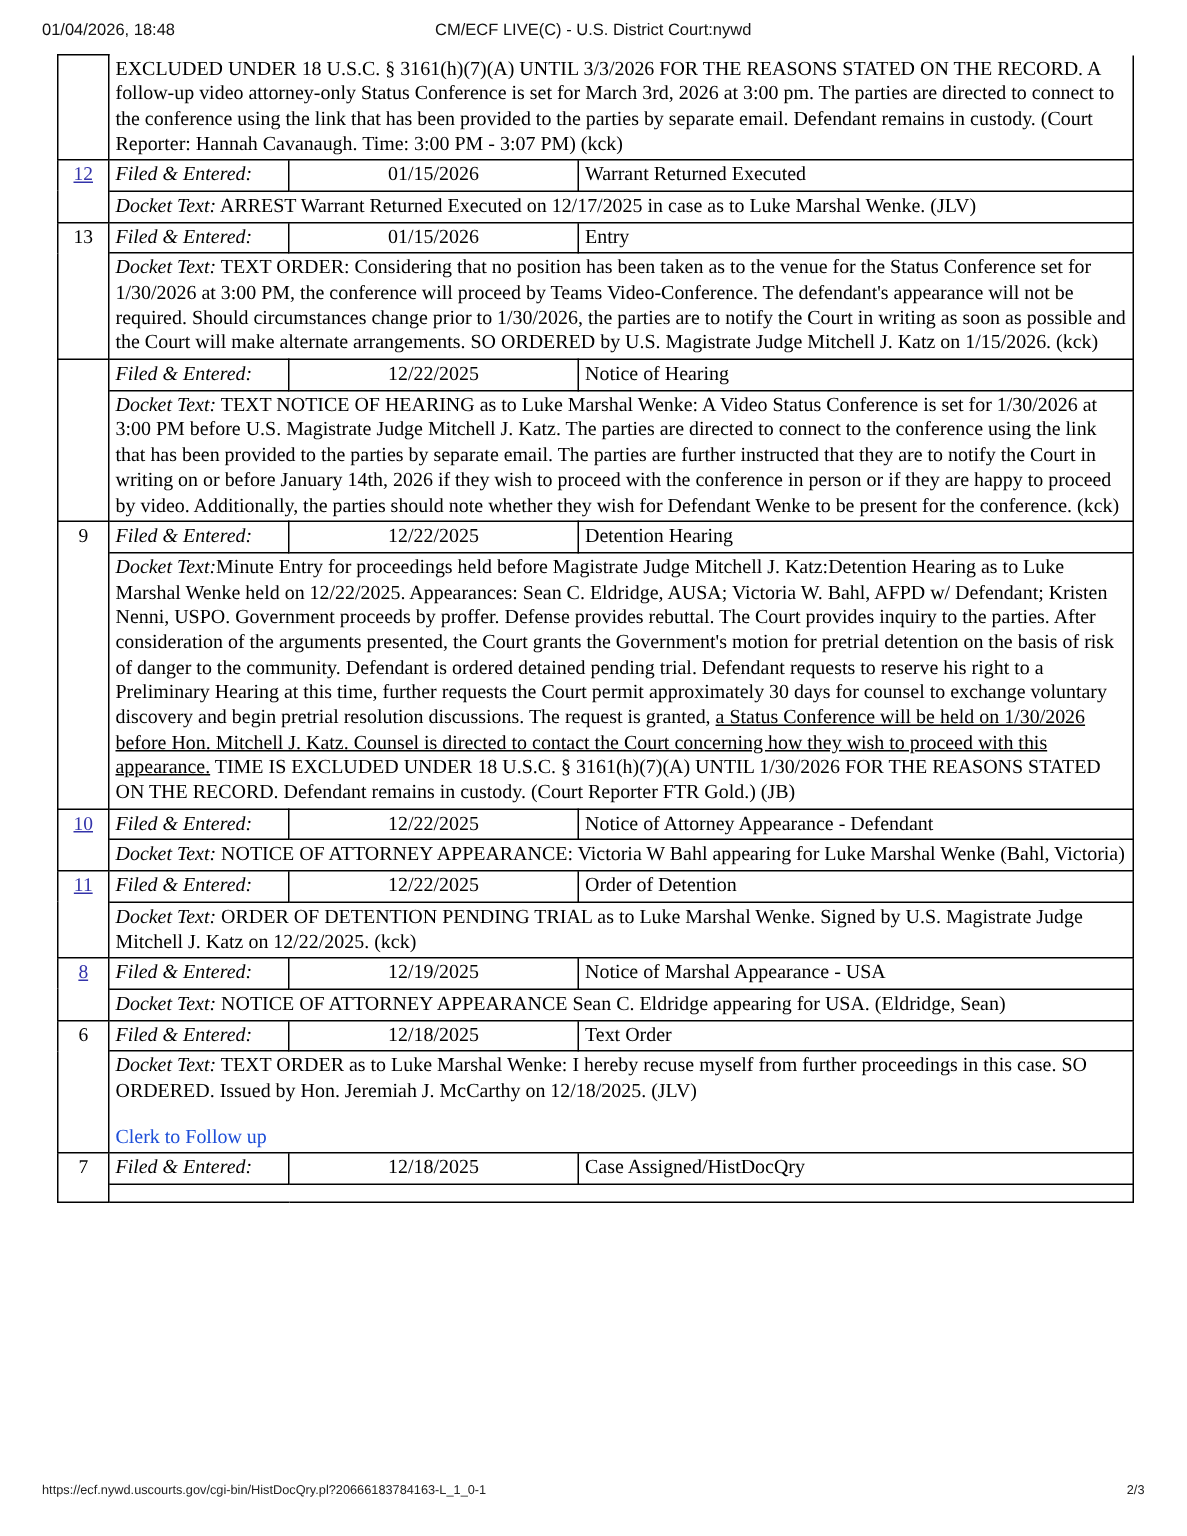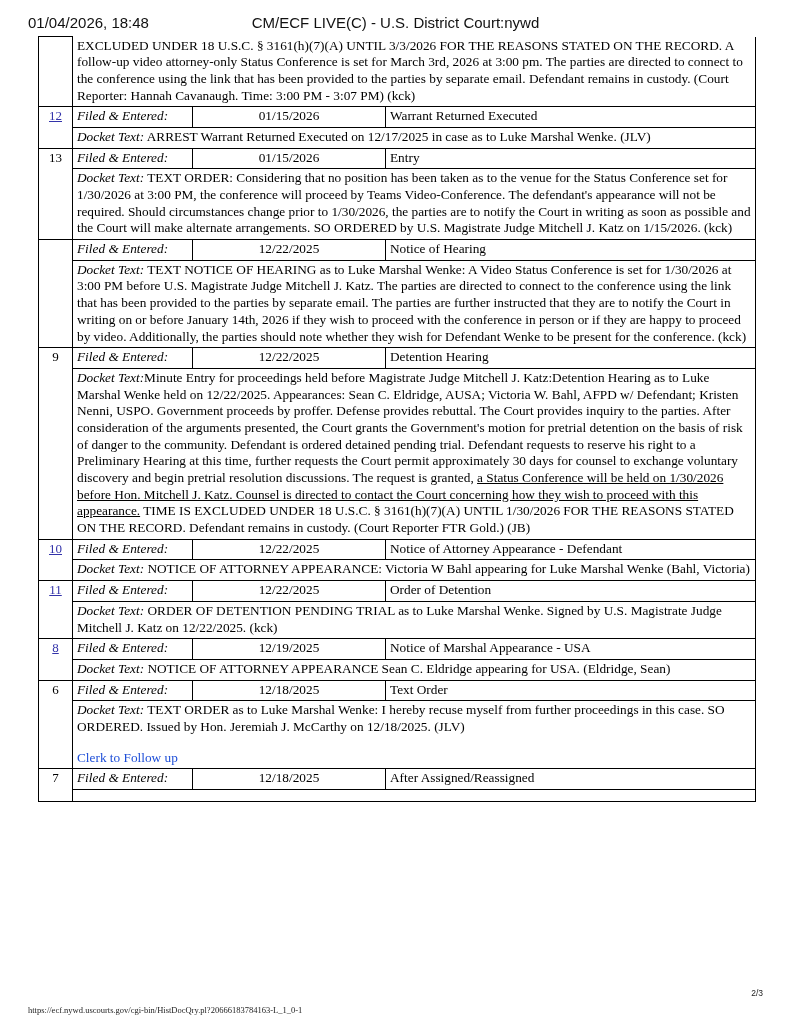--- a/index.html
+++ b/index.html
@@ -17,21 +17,21 @@
   }
 
   
   .page-header {
     position: absolute;
     top: 14px;
     left: 0;
     width: 791px;
     height: 16px;
     font-family: "Liberation Sans", "DejaVu Sans", sans-serif;
-    font-size: 15px;
+    font-size: 11px;
     color: #111;
   }
   .page-header .hdr-date {
     position: absolute;
     left: 28px;
     top: 0;
     white-space: nowrap;
   }
   .page-header .hdr-title {
     position: absolute;
@@ -49,23 +49,22 @@
     left: 0;
     width: 791px;
     height: 14px;
     font-family: "Liberation Sans", "DejaVu Sans", sans-serif;
     font-size: 8.5px;
     color: #222;
   }
   .page-footer .foot-url {
     position: absolute;
     left: 28px;
-    top: 17px;
-    white-space: nowrap;
-    font-family: Liberation Serif, serif;
+    top: 0;
+    white-space: nowrap;
   }
   .page-footer .foot-page {
     position: absolute;
     right: 28px;
     top: 0;
     white-space: nowrap;
   }
 
   
   .docket-wrap {
@@ -286,21 +285,21 @@
           <span class="clerk-note">Clerk to Follow up</span>
         </td>
       </tr>
 
       <tr>
         <td class="num" rowspan="2">
           <span>7</span>
         </td>
         <td class="label">Filed &amp; Entered:</td>
         <td class="date">12/18/2025</td>
-        <td class="title">After Assigned/Reassigned</td>
+        <td class="title">Case Assigned/HistDocQry</td>
       </tr>
       <tr>
         <td class="doctext spacer-cell" colspan="3"></td>
       </tr>
 
     </tbody>
   </table>
 </div>
 
 <div class="page-footer">

